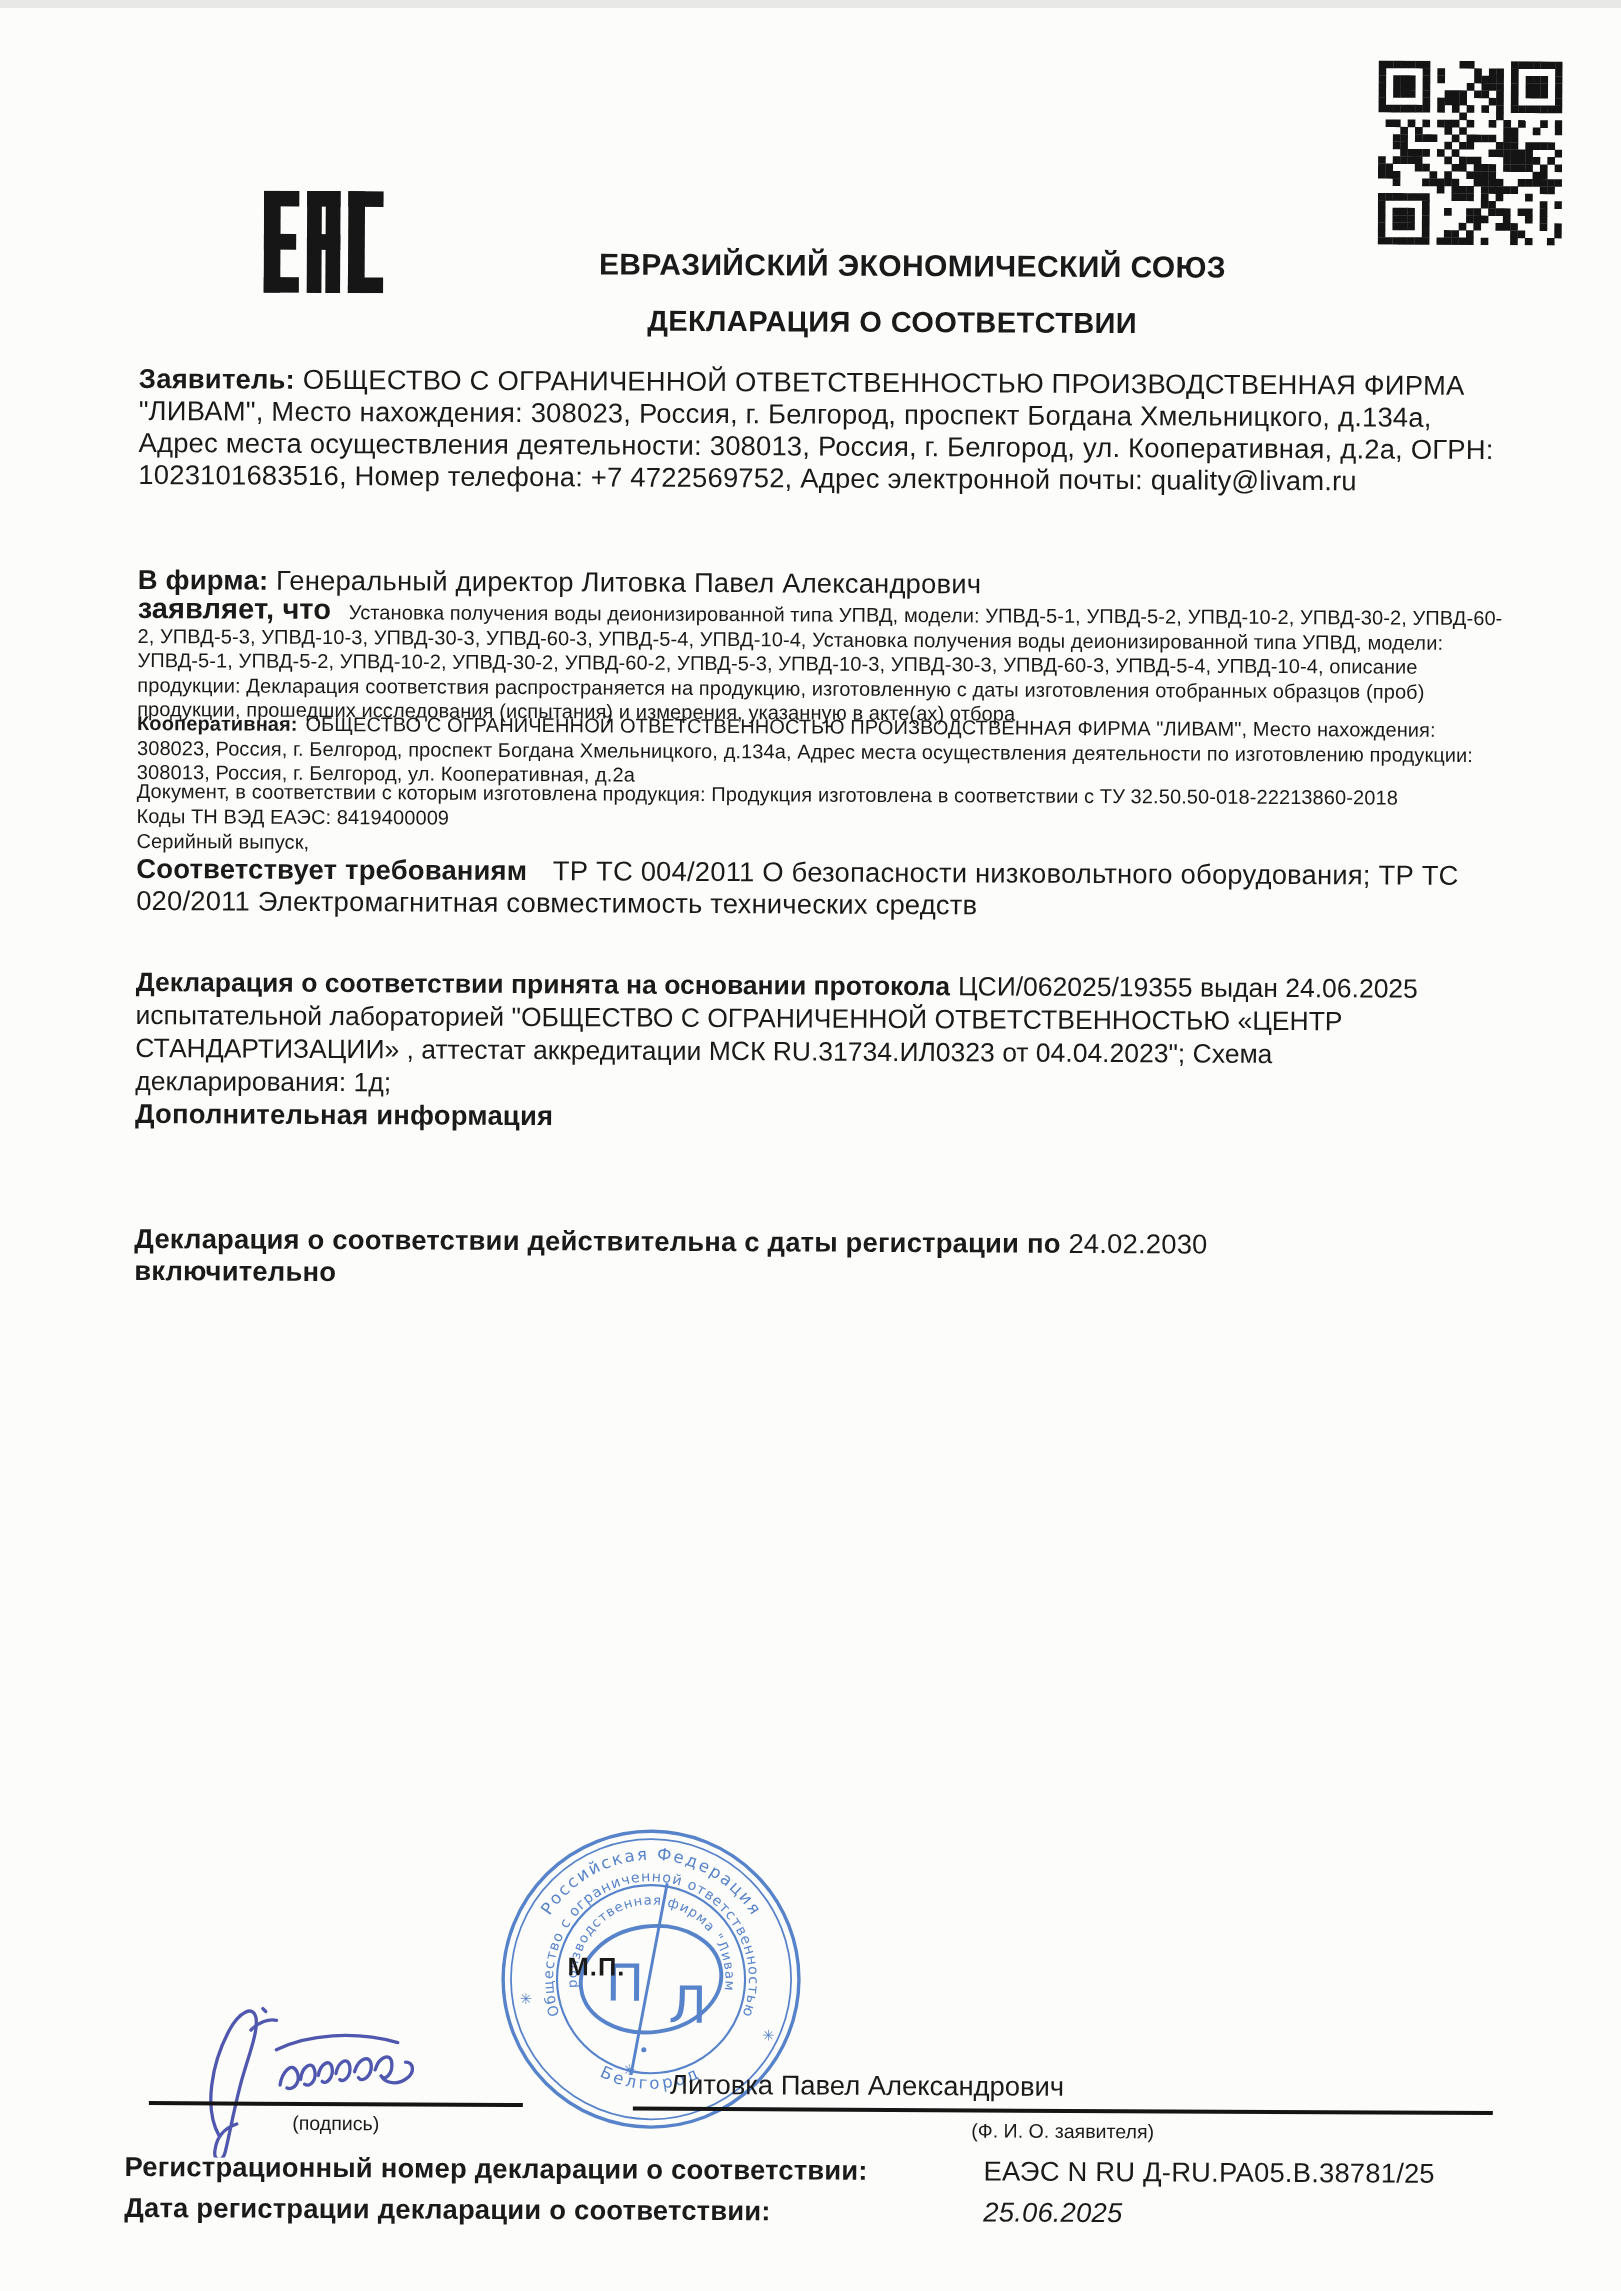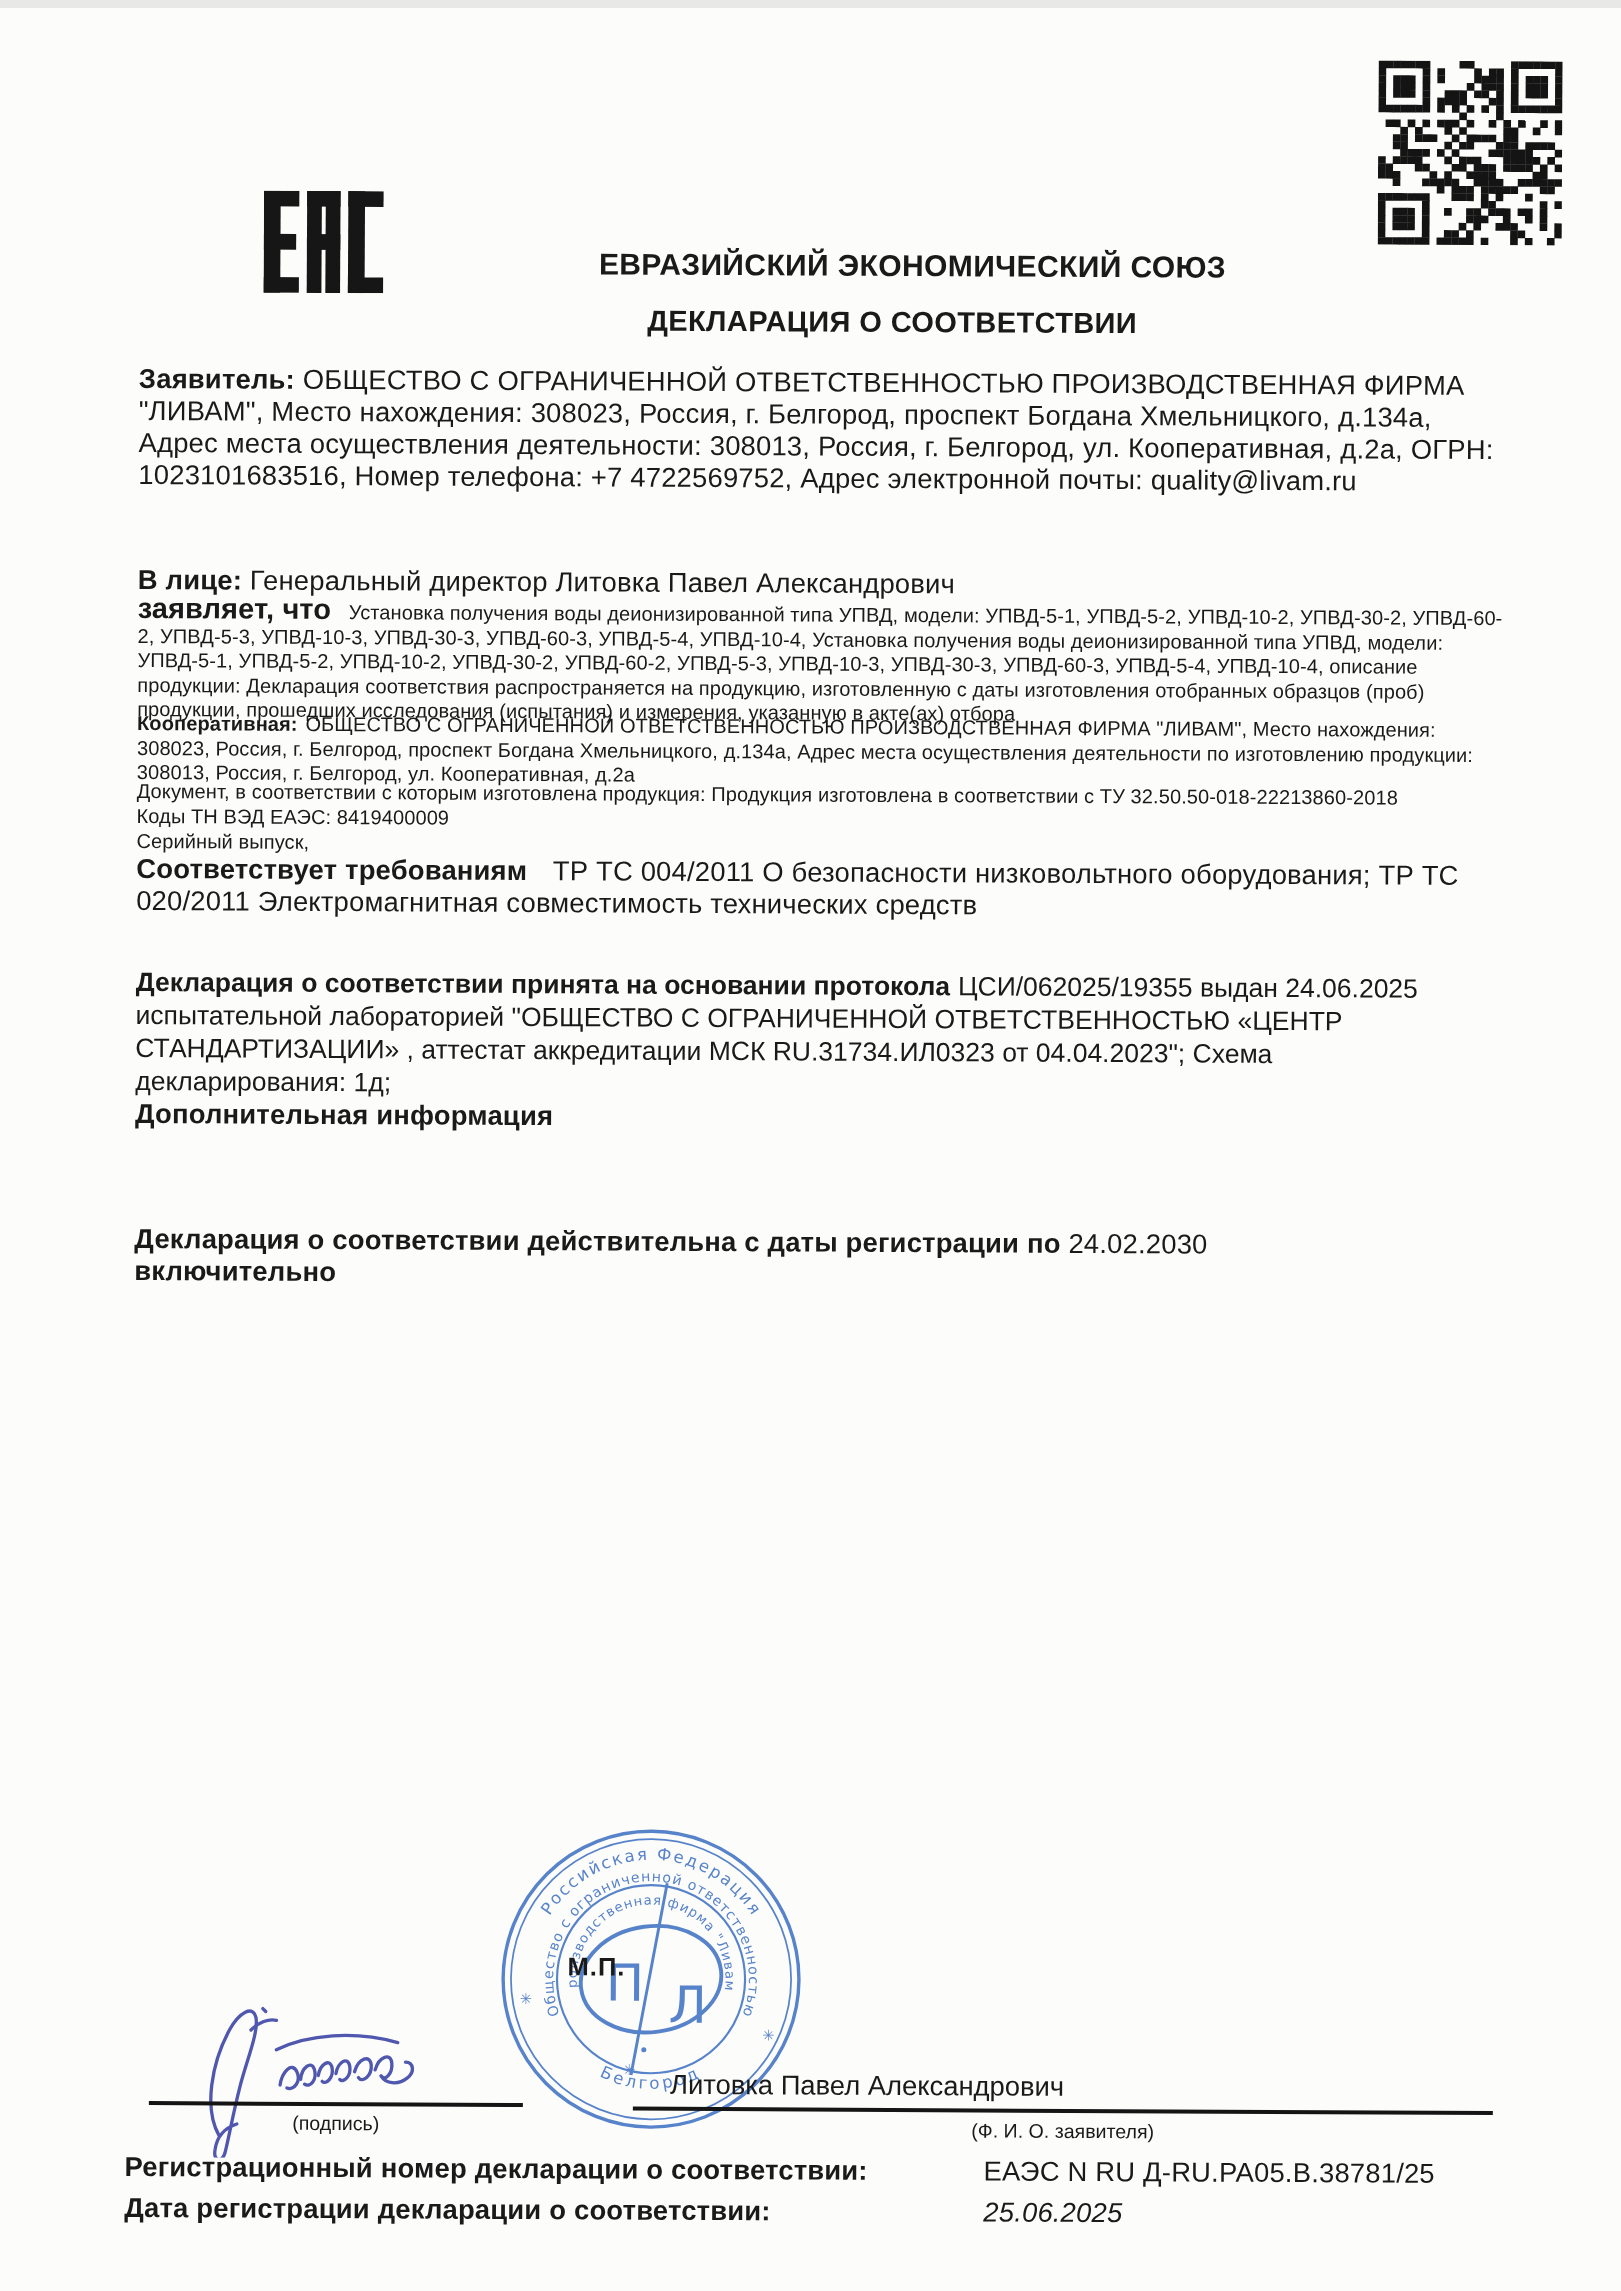--- a/index.html
+++ b/index.html
@@ -360,21 +360,21 @@
     </svg>
 
     <div class="abs title" style="left:912px; top:237px;">ЕВРАЗИЙСКИЙ ЭКОНОМИЧЕСКИЙ СОЮЗ</div>
     <div class="abs title title2" style="left:892px; top:294px;">ДЕКЛАРАЦИЯ О СООТВЕТСТВИИ</div>
 
     <div class="abs lg" style="left:139px; top:355px; width:1355px;">
       <span class="lead gap-lead">Заявитель:</span><span>ОБЩЕСТВО С ОГРАНИЧЕННОЙ ОТВЕТСТВЕННОСТЬЮ ПРОИЗВОДСТВЕННАЯ ФИРМА "ЛИВАМ", Место нахождения: 308023, Россия, г. Белгород, проспект Богдана Хмельницкого, д.134а, Адрес места осуществления деятельности: 308013, Россия, г. Белгород, ул. Кооперативная, д.2а, ОГРН: 1023101683516, Номер телефона: +7 4722569752, Адрес электронной почты: quality@livam.ru</span>
     </div>
 
     <div class="abs lg" style="left:139px; top:556px; width:1372px;">
-      <span class="lead gap-lead">В лице:</span><span>Генеральный директор Литовка Павел Александрович</span>
+      <span class="lead gap-lead">В фирма:</span><span>Генеральный директор Литовка Павел Александрович</span>
     </div>
 
     <div class="abs sm" style="left:139px; top:588px; width:1372px;">
       <span class="declare-lead">заявляет, что</span><span>Установка получения воды деионизированной типа УПВД, модели: УПВД-5-1, УПВД-5-2, УПВД-10-2, УПВД-30-2, УПВД-60-2, УПВД-5-3, УПВД-10-3, УПВД-30-3, УПВД-60-3, УПВД-5-4, УПВД-10-4, Установка получения воды деионизированной типа УПВД, модели: УПВД-5-1, УПВД-5-2, УПВД-10-2, УПВД-30-2, УПВД-60-2, УПВД-5-3, УПВД-10-3, УПВД-30-3, УПВД-60-3, УПВД-5-4, УПВД-10-4, описание продукции: Декларация соответствия распространяется на продукцию, изготовленную с даты изготовления отобранных образцов (проб) продукции, прошедших исследования (испытания) и измерения, указанную в акте(ах) отбора</span>
     </div>
 
     <div class="abs sm" style="left:139px; top:703px; width:1372px;">
       <span class="lead gap-lead">Кооперативная:</span><span>ОБЩЕСТВО С ОГРАНИЧЕННОЙ ОТВЕТСТВЕННОСТЬЮ ПРОИЗВОДСТВЕННАЯ ФИРМА "ЛИВАМ", Место нахождения: 308023, Россия, г. Белгород, проспект Богдана Хмельницкого, д.134а, Адрес места осуществления деятельности по изготовлению продукции: 308013, Россия, г. Белгород, ул. Кооперативная, д.2а</span>
     </div>
 

